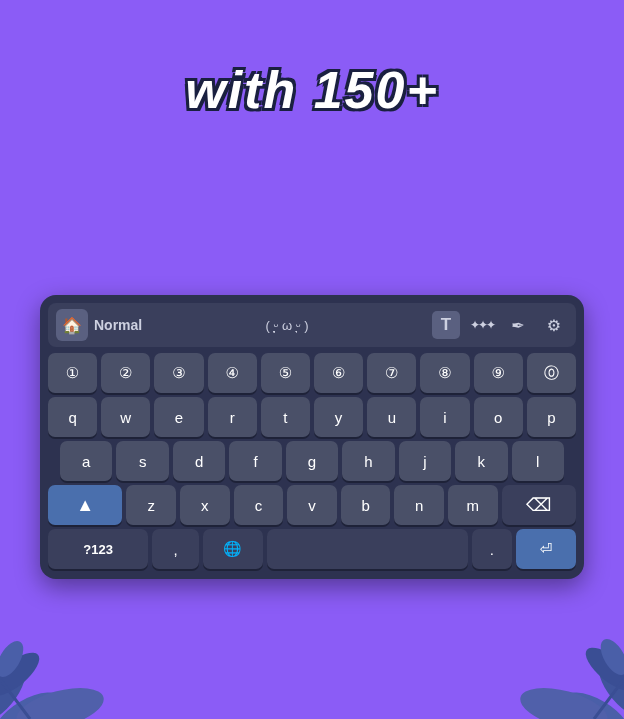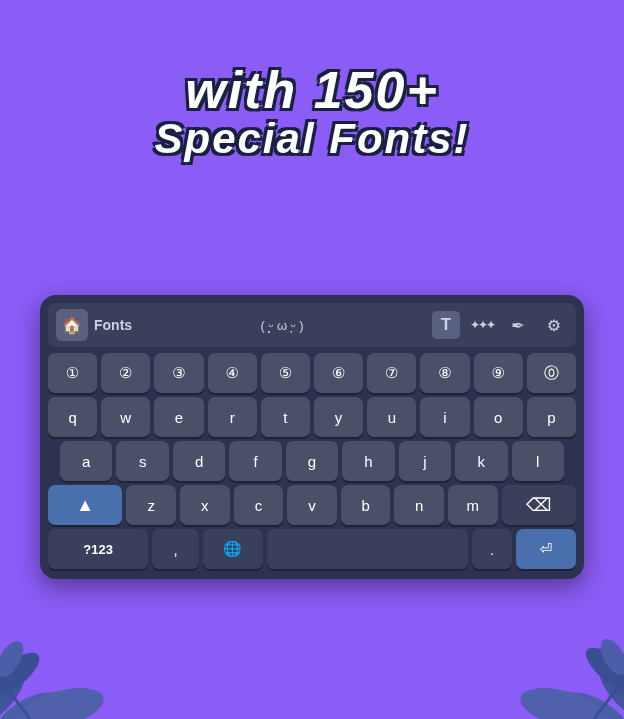--- a/index.html
+++ b/index.html
@@ -225,28 +225,27 @@
     <line x1="0" y1="100" x2="20" y2="70" stroke="#3a4e94" stroke-width="2.5"></line>
     <line x1="594" y1="140" x2="624" y2="100" stroke="#3a4e94" stroke-width="3"></line>
     <line x1="624" y1="100" x2="604" y2="70" stroke="#3a4e94" stroke-width="2.5"></line>
 
     <ellipse cx="10" cy="80" rx="20" ry="10" fill="#4a5fa8" transform="rotate(-60 10 80)"></ellipse>
     <ellipse cx="614" cy="78" rx="20" ry="10" fill="#4a5fa8" transform="rotate(60 614 78)"></ellipse>
   </svg>
 
   <div class="hero-text">
     <span class="hero-line1">with 150+</span>
-    <span class="hero-line2">Special Fonts!</span>
   </div>
 
   <div class="keyboard-wrapper">
 
     <div class="keyboard-topbar">
       <div class="topbar-home">🏠</div>
-      <div class="topbar-normal">Fonts</div>
+      <div class="topbar-normal">Normal</div>
       <div class="topbar-emoticon">( ᵕ̣̣̣̣̣̣ ω ᵕ̣̣̣̣̣̣ )</div>
       <div class="topbar-icons">
         <div class="topbar-icon active" style="font-weight:bold;font-size:17px;">T</div>
         <div class="topbar-icon" style="font-size:12px;letter-spacing:-2px;">✦✦✦</div>
         <div class="topbar-icon">✒</div>
         <div class="topbar-icon">⚙</div>
       </div>
     </div>
 
     <div class="key-row">

